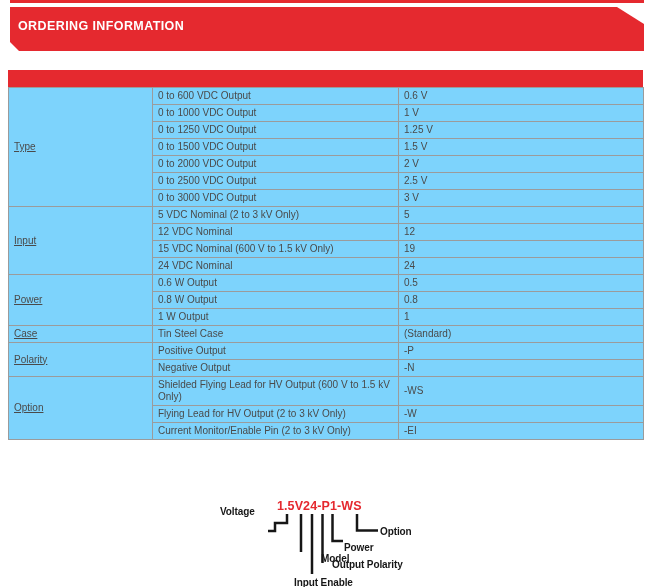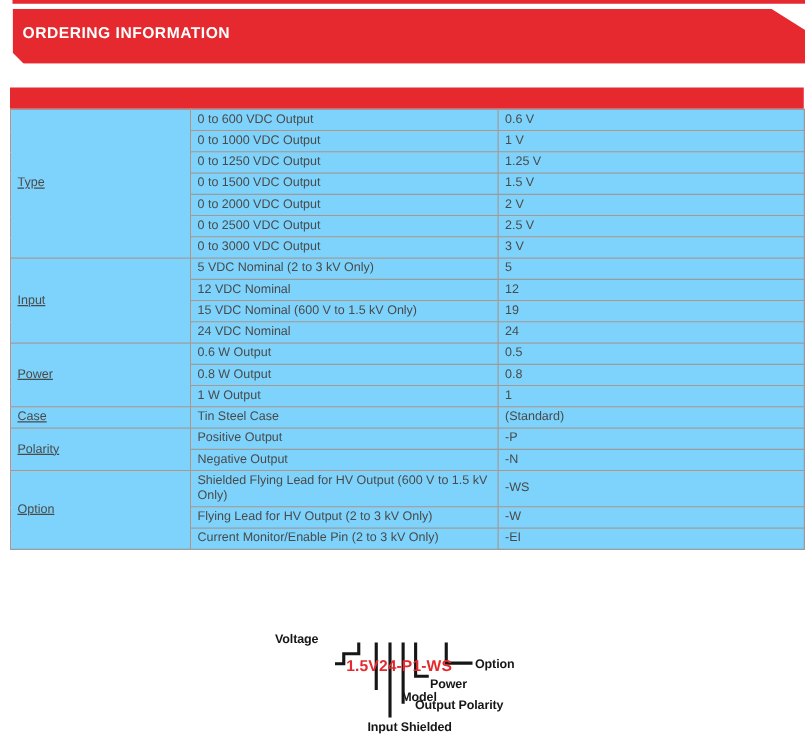--- a/index.html
+++ b/index.html
@@ -43,21 +43,21 @@
     vertical-align: middle; background: #7dd3fc;
   }
   td.group-cell { vertical-align: top; padding-top: 3px; text-decoration: underline; }
   td.alt { background: var(--row-alt); }
 
   .diagram {
     position: absolute; left: 0; top: 495px; width: 648px; height: 92px;
   }
   .diagram svg { position: absolute; left: 0; top: 0; }
   .pn {
-    position: absolute; left: 277px; top: 526px;
+    position: absolute; left: 277px; top: 499px;
     font-size: 12.5px; font-weight: bold; color: var(--red); letter-spacing: 0.1px;
     white-space: nowrap;
   }
   .dlabel {
     position: absolute; font-size: 10px; font-weight: bold; color: var(--diagram-ink);
     white-space: nowrap; letter-spacing: -0.1px;
   }
   .dl-voltage         { left: 220px; top: 506px; width: 47px; }
   .dl-model           { left: 283px; top: 553px; margin-left: 38px; }
   .dl-input-voltage   { left: 294px; top: 577px; }
@@ -181,16 +181,16 @@
       <path d="M322.5 19 V68"></path>
       <path d="M332.5 19 V46 H343"></path>
       <path d="M357 19 V35.5 H378"></path>
     </g>
   </svg>
 </div>
 
 <div class="pn">1.5V24-P1-WS</div>
 <div class="dlabel dl-voltage">Voltage</div>
 <div class="dlabel dl-model">Model</div>
-<div class="dlabel dl-input-voltage">Input Shielded</div>
+<div class="dlabel dl-input-voltage">Input Enable</div>
 <div class="dlabel dl-output-polarity">Output Polarity</div>
 <div class="dlabel dl-power">Power</div>
 <div class="dlabel dl-option">Option</div>
 
 </body></html>

